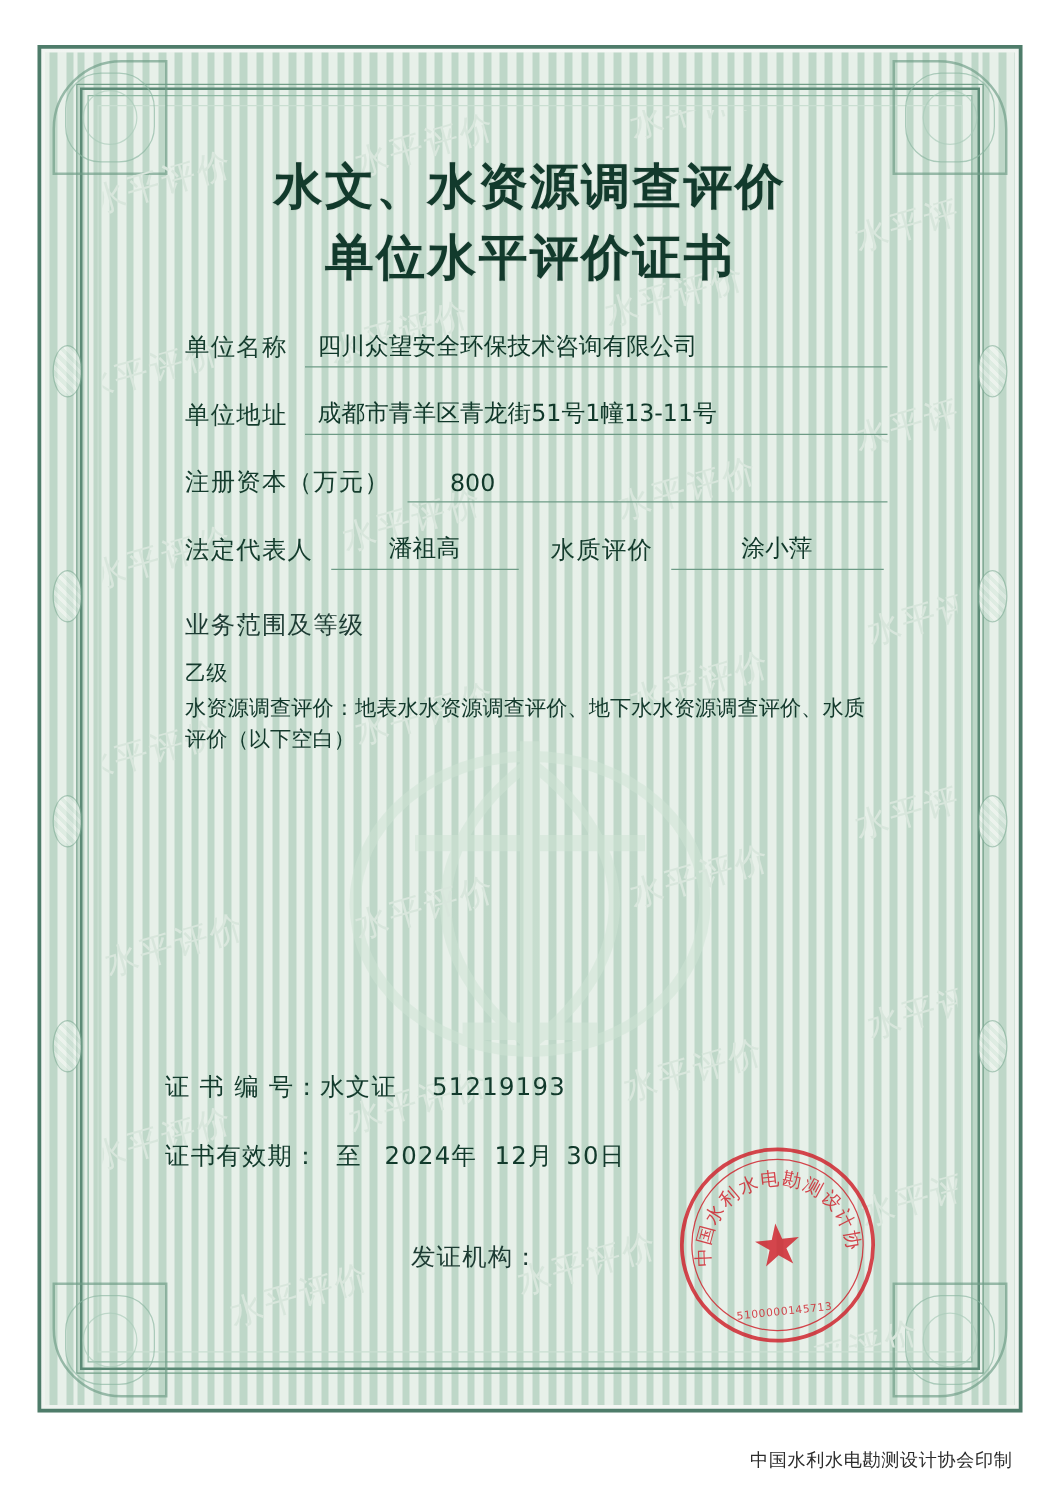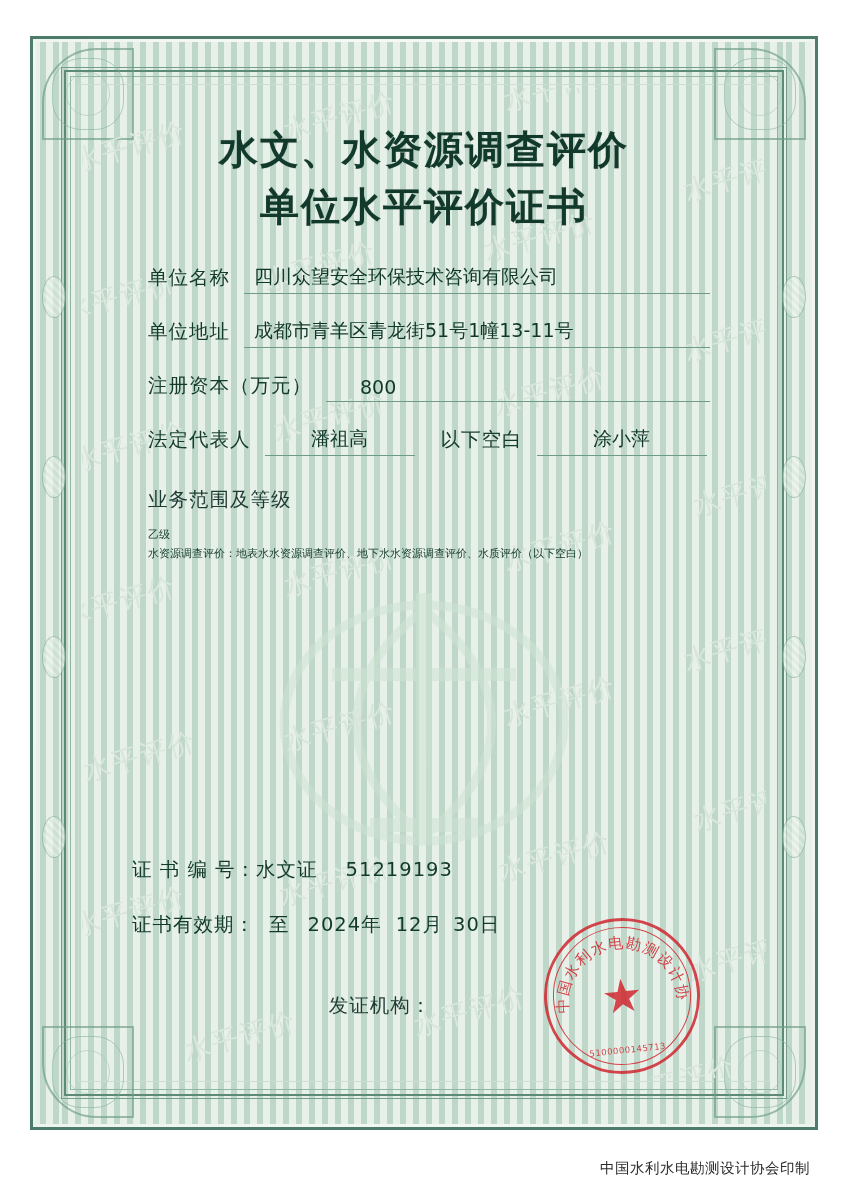--- a/index.html
+++ b/index.html
@@ -185,21 +185,21 @@
   .fval.tech { width: 170px; flex: none; text-align: center; padding-left: 0; }
   .flabel.mid { margin-left: 26px; }
 
   .scope-label {
     font-size: 19.5px;
     letter-spacing: 1px;
     margin-top: 30px;
   }
   .scope-body {
     margin-top: 14px;
-    font-size: 11px;
+    font-size: 17px;
     line-height: 1.5;
     color: #13392c;
     max-width: 560px;
   }
   .scope-grade { margin-bottom: 2px; }
 
   
   .lower {
     position: absolute;
     left: 102px; right: 70px;
@@ -372,21 +372,21 @@
         </div>
 
         <div class="frow">
           <div class="flabel">注册资本（万元）</div>
           <div class="fval" style="padding-left:34px;">800</div>
         </div>
 
         <div class="frow">
           <div class="flabel">法定代表人</div>
           <div class="fval rep">潘祖高</div>
-          <div class="flabel mid">以下空白</div>
+          <div class="flabel mid">水质评价</div>
           <div class="fval tech">涂小萍</div>
         </div>
 
         <div class="scope-label">业务范围及等级</div>
         <div class="scope-body">
           <div class="scope-grade">乙级</div>
           <div>水资源调查评价：地表水水资源调查评价、地下水水资源调查评价、水质评价（以下空白）</div>
         </div>
 
       </div>

